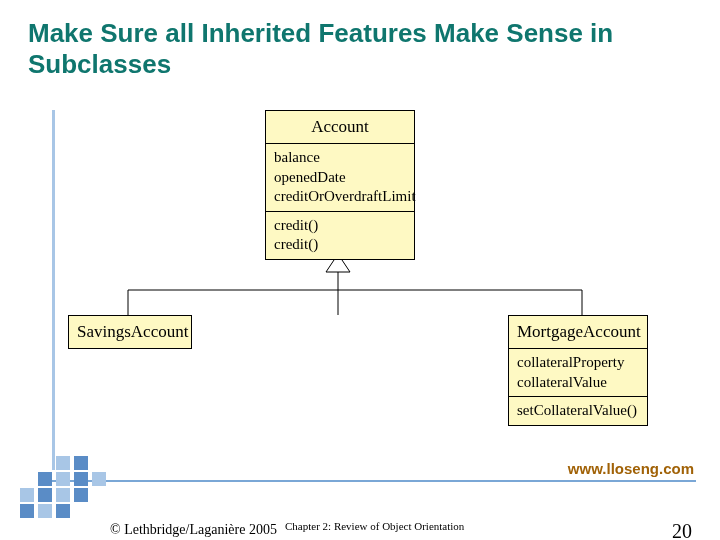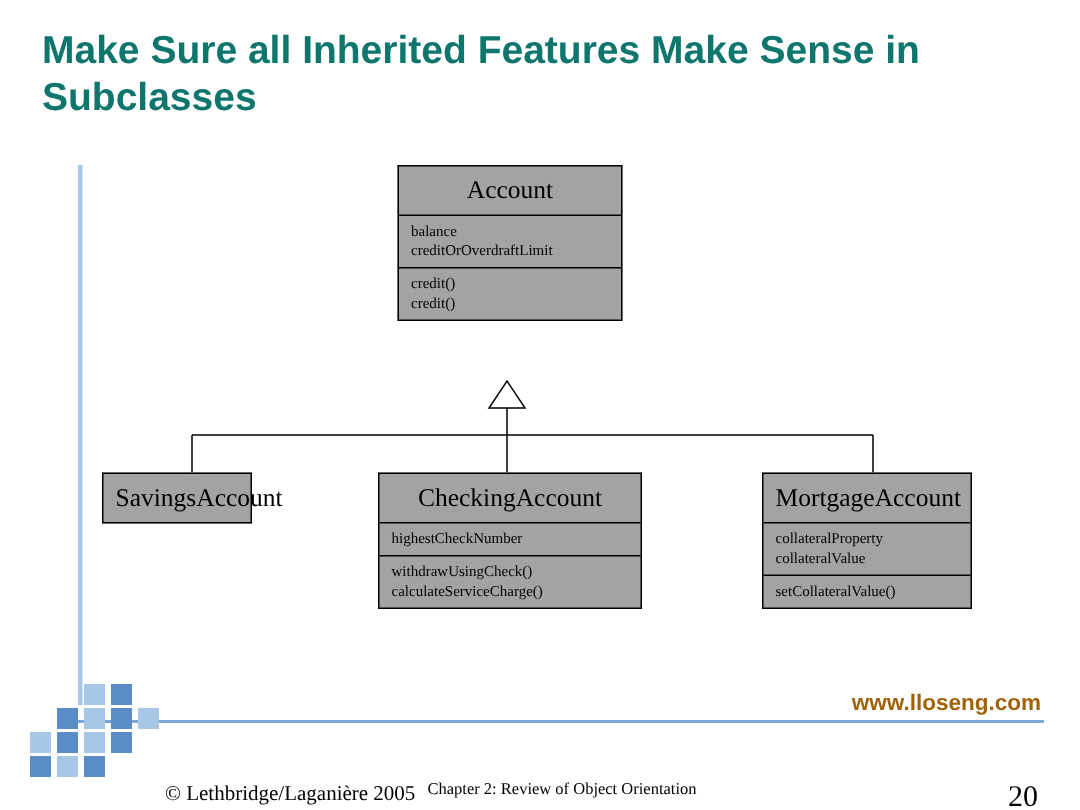--- a/index.html
+++ b/index.html
@@ -22,27 +22,27 @@
   }
   .diagram {
     position: absolute;
     top: 110px;
     left: 60px;
     width: 620px;
     height: 340px;
   }
   .uml-class {
     position: absolute;
-    background: #a3a3a3;
+    background: #fef9c3;
     border: 1px solid #000;
     font-family: "Times New Roman", Times, serif;
   }
   .uml-section {
     padding: 4px 8px;
-    font-size: 10px;
+    font-size: 15px;
   }
   .uml-name {
     text-align: center;
     border-bottom: 1px solid #000;
     padding: 6px 8px;
     font-size: 17px;
   }
   .uml-attrs, .uml-methods {
     border-bottom: 1px solid #000;
   }
@@ -146,42 +146,33 @@
 
     <line x1="278" y1="180" x2="278" y2="205" stroke="#000"></line>
 
     <line x1="522" y1="180" x2="522" y2="205" stroke="#000"></line>
   </svg>
 
   <div class="uml-class" style="left:205px; top:0px; width:150px;">
     <div class="uml-name">Account</div>
     <div class="uml-attrs uml-section">
       <div>balance</div>
+      <div>openedDate</div>
       <div>creditOrOverdraftLimit</div>
     </div>
     <div class="uml-methods uml-section">
       <div>credit()</div>
       <div>credit()</div>
     </div>
   </div>
 
-  <div class="uml-class" style="left:8px; top:205px; width:100px;">
+  <div class="uml-class" style="left:8px; top:205px; width:124px;">
     <div class="uml-name" style="border-bottom:none;">SavingsAccount</div>
   </div>
 
-  <div class="uml-class" style="left:192px; top:205px; width:176px;">
-    <div class="uml-name">CheckingAccount</div>
-    <div class="uml-attrs uml-section">
-      <div>highestCheckNumber</div>
-    </div>
-    <div class="uml-methods uml-section">
-      <div>withdrawUsingCheck()</div>
-      <div>calculateServiceCharge()</div>
-    </div>
-  </div>
 
   <div class="uml-class" style="left:448px; top:205px; width:140px;">
     <div class="uml-name">MortgageAccount</div>
     <div class="uml-attrs uml-section">
       <div>collateralProperty</div>
       <div>collateralValue</div>
     </div>
     <div class="uml-methods uml-section">
       <div>setCollateralValue()</div>
     </div>

